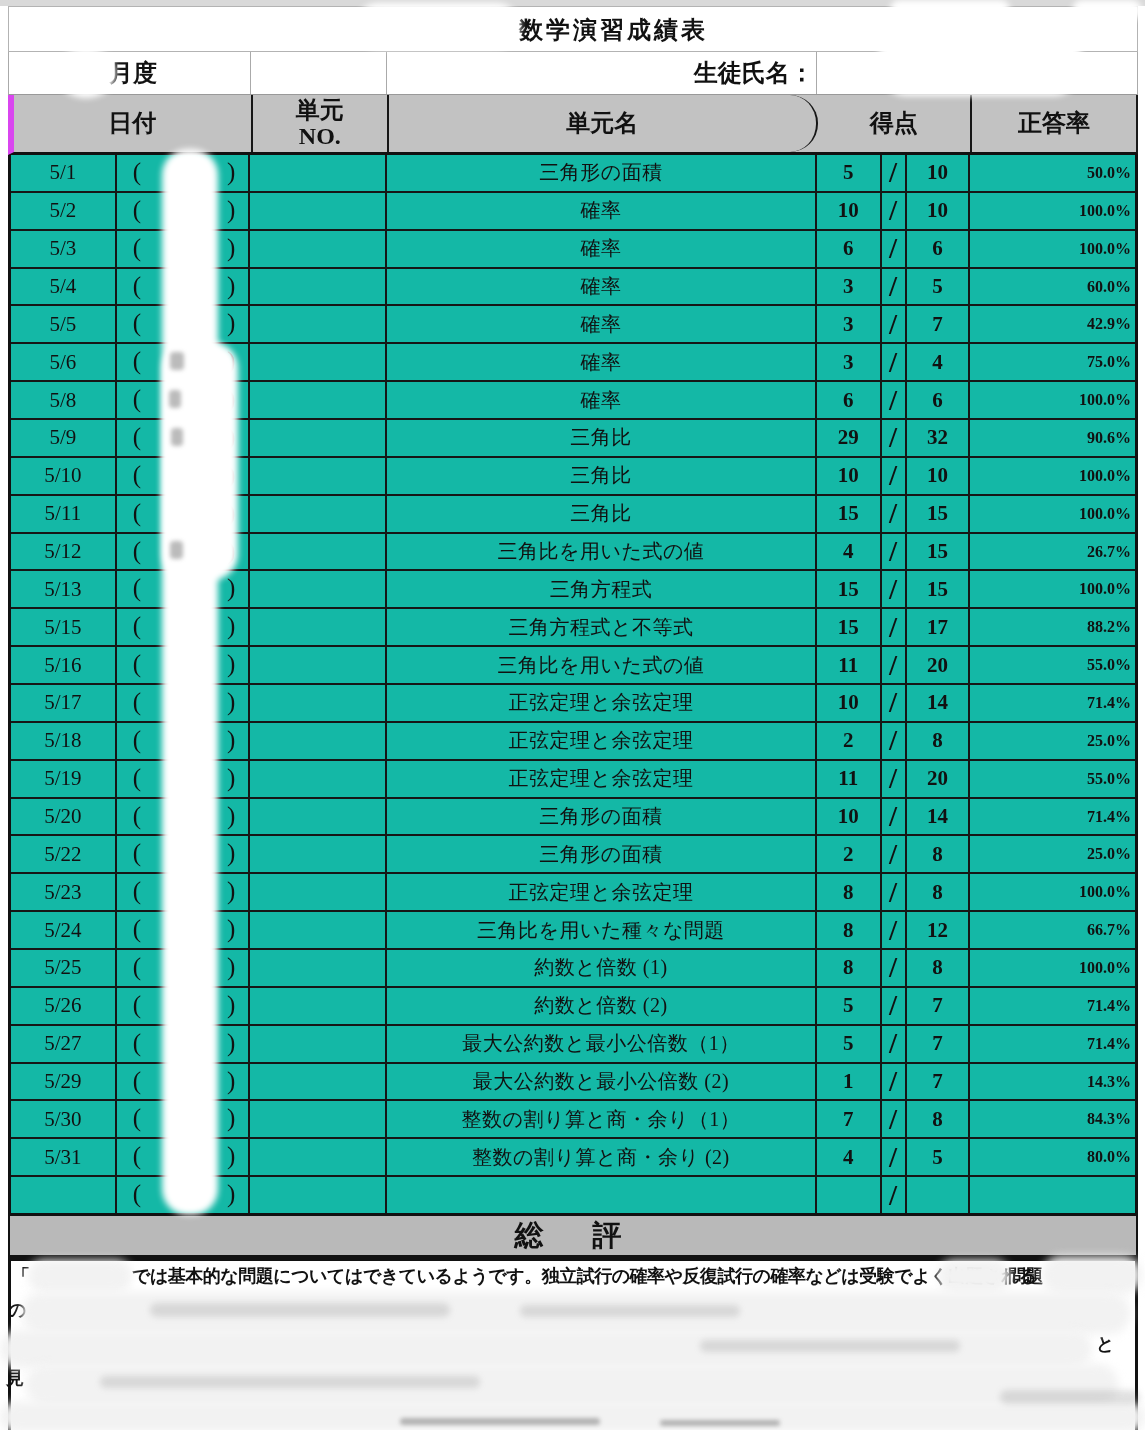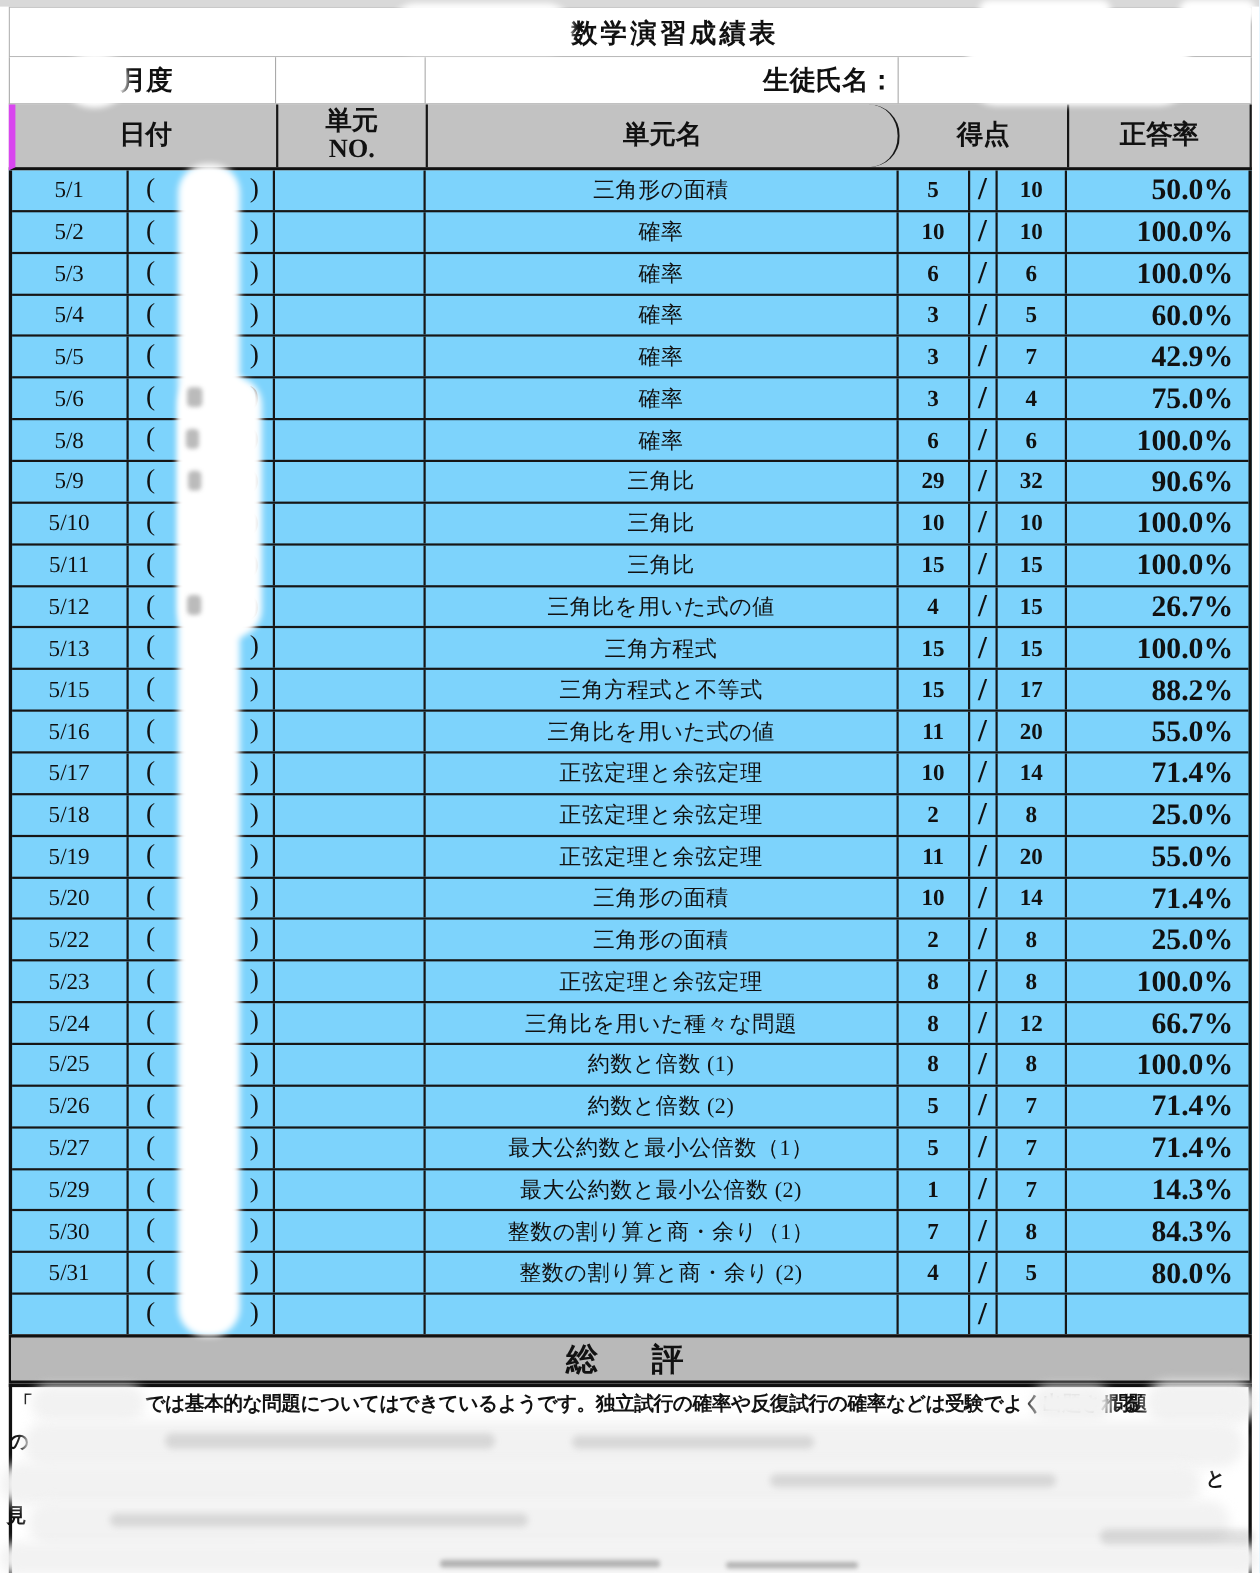--- a/index.html
+++ b/index.html
@@ -26,34 +26,34 @@
 
   
   .head-band{left:8px;top:95px;width:1130px;height:60px;background:#c2c2c2;display:flex;box-sizing:border-box;
              border-left:6px solid #d946ef;border-right:2px solid #1a1a1a;border-bottom:3px solid #111;}
   .h-cell{box-sizing:border-box;border-right:2px solid #161616;display:flex;align-items:center;justify-content:center;
           font-size:24px;font-weight:700;text-align:center;line-height:1.05;}
   .h-date{width:240px;} .h-no{width:137px;} .h-name{width:431px;border-radius:28px;} .h-score{width:155px;} .h-rate{width:165px;border-right:none;border-radius:20px;}
 
   
   .grid{left:8px;top:155px;width:1130px;height:1058px;display:flex;flex-direction:column;box-sizing:border-box;
-        border-left:3px solid #111;border-right:3px solid #111;background:#7dd3fc;}
+        border-left:3px solid #111;border-right:3px solid #111;background:#14b8a6;}
   .row{flex:1;display:flex;box-sizing:border-box;border-bottom:2px solid #161616;}
   .row:last-child{border-bottom:none;}
   .cell{box-sizing:border-box;border-right:2px solid #161616;display:flex;align-items:center;justify-content:center;overflow:hidden;}
   .c-date{width:106px;font-size:21px;}
   .c-wd{width:134px;position:relative;font-size:25px;}
   .c-wd .po{position:absolute;left:16px;top:50%;transform:translateY(-54%);}
   .c-wd .pc{position:absolute;right:13px;top:50%;transform:translateY(-54%);}
   .c-no{width:137px;}
   .c-name{width:431px;font-size:20px;letter-spacing:.5px;}
   .c-score{width:65px;font-size:21px;font-weight:700;}
   .c-slash{width:25px;font-size:29px;font-weight:600;}
   .c-total{width:64px;font-size:21px;font-weight:700;}
-  .c-rate{width:165px;border-right:none;justify-content:flex-end;padding-right:14px;font-size:27px;font-weight:700;}
+  .c-rate{width:165px;border-right:none;justify-content:flex-end;padding-right:4px;font-size:16px;font-weight:700;}
 
   
   .soyo-band{left:8px;top:1213px;width:1130px;height:45px;background:#b9b9b9;box-sizing:border-box;
              border-top:3px solid #111;border-bottom:3px solid #111;border-left:2px solid #111;border-right:2px solid #111;
              display:flex;align-items:center;justify-content:center;font-size:29px;font-weight:700;letter-spacing:10px;}
   .comment-box{left:8px;top:1258px;width:1130px;height:172px;background:#fff;box-sizing:border-box;
                border-top:3px solid #111;border-left:3px solid #111;border-right:3px solid #111;}
   .cm{white-space:nowrap;font-size:18px;font-weight:700;letter-spacing:-0.5px;}
 
   

